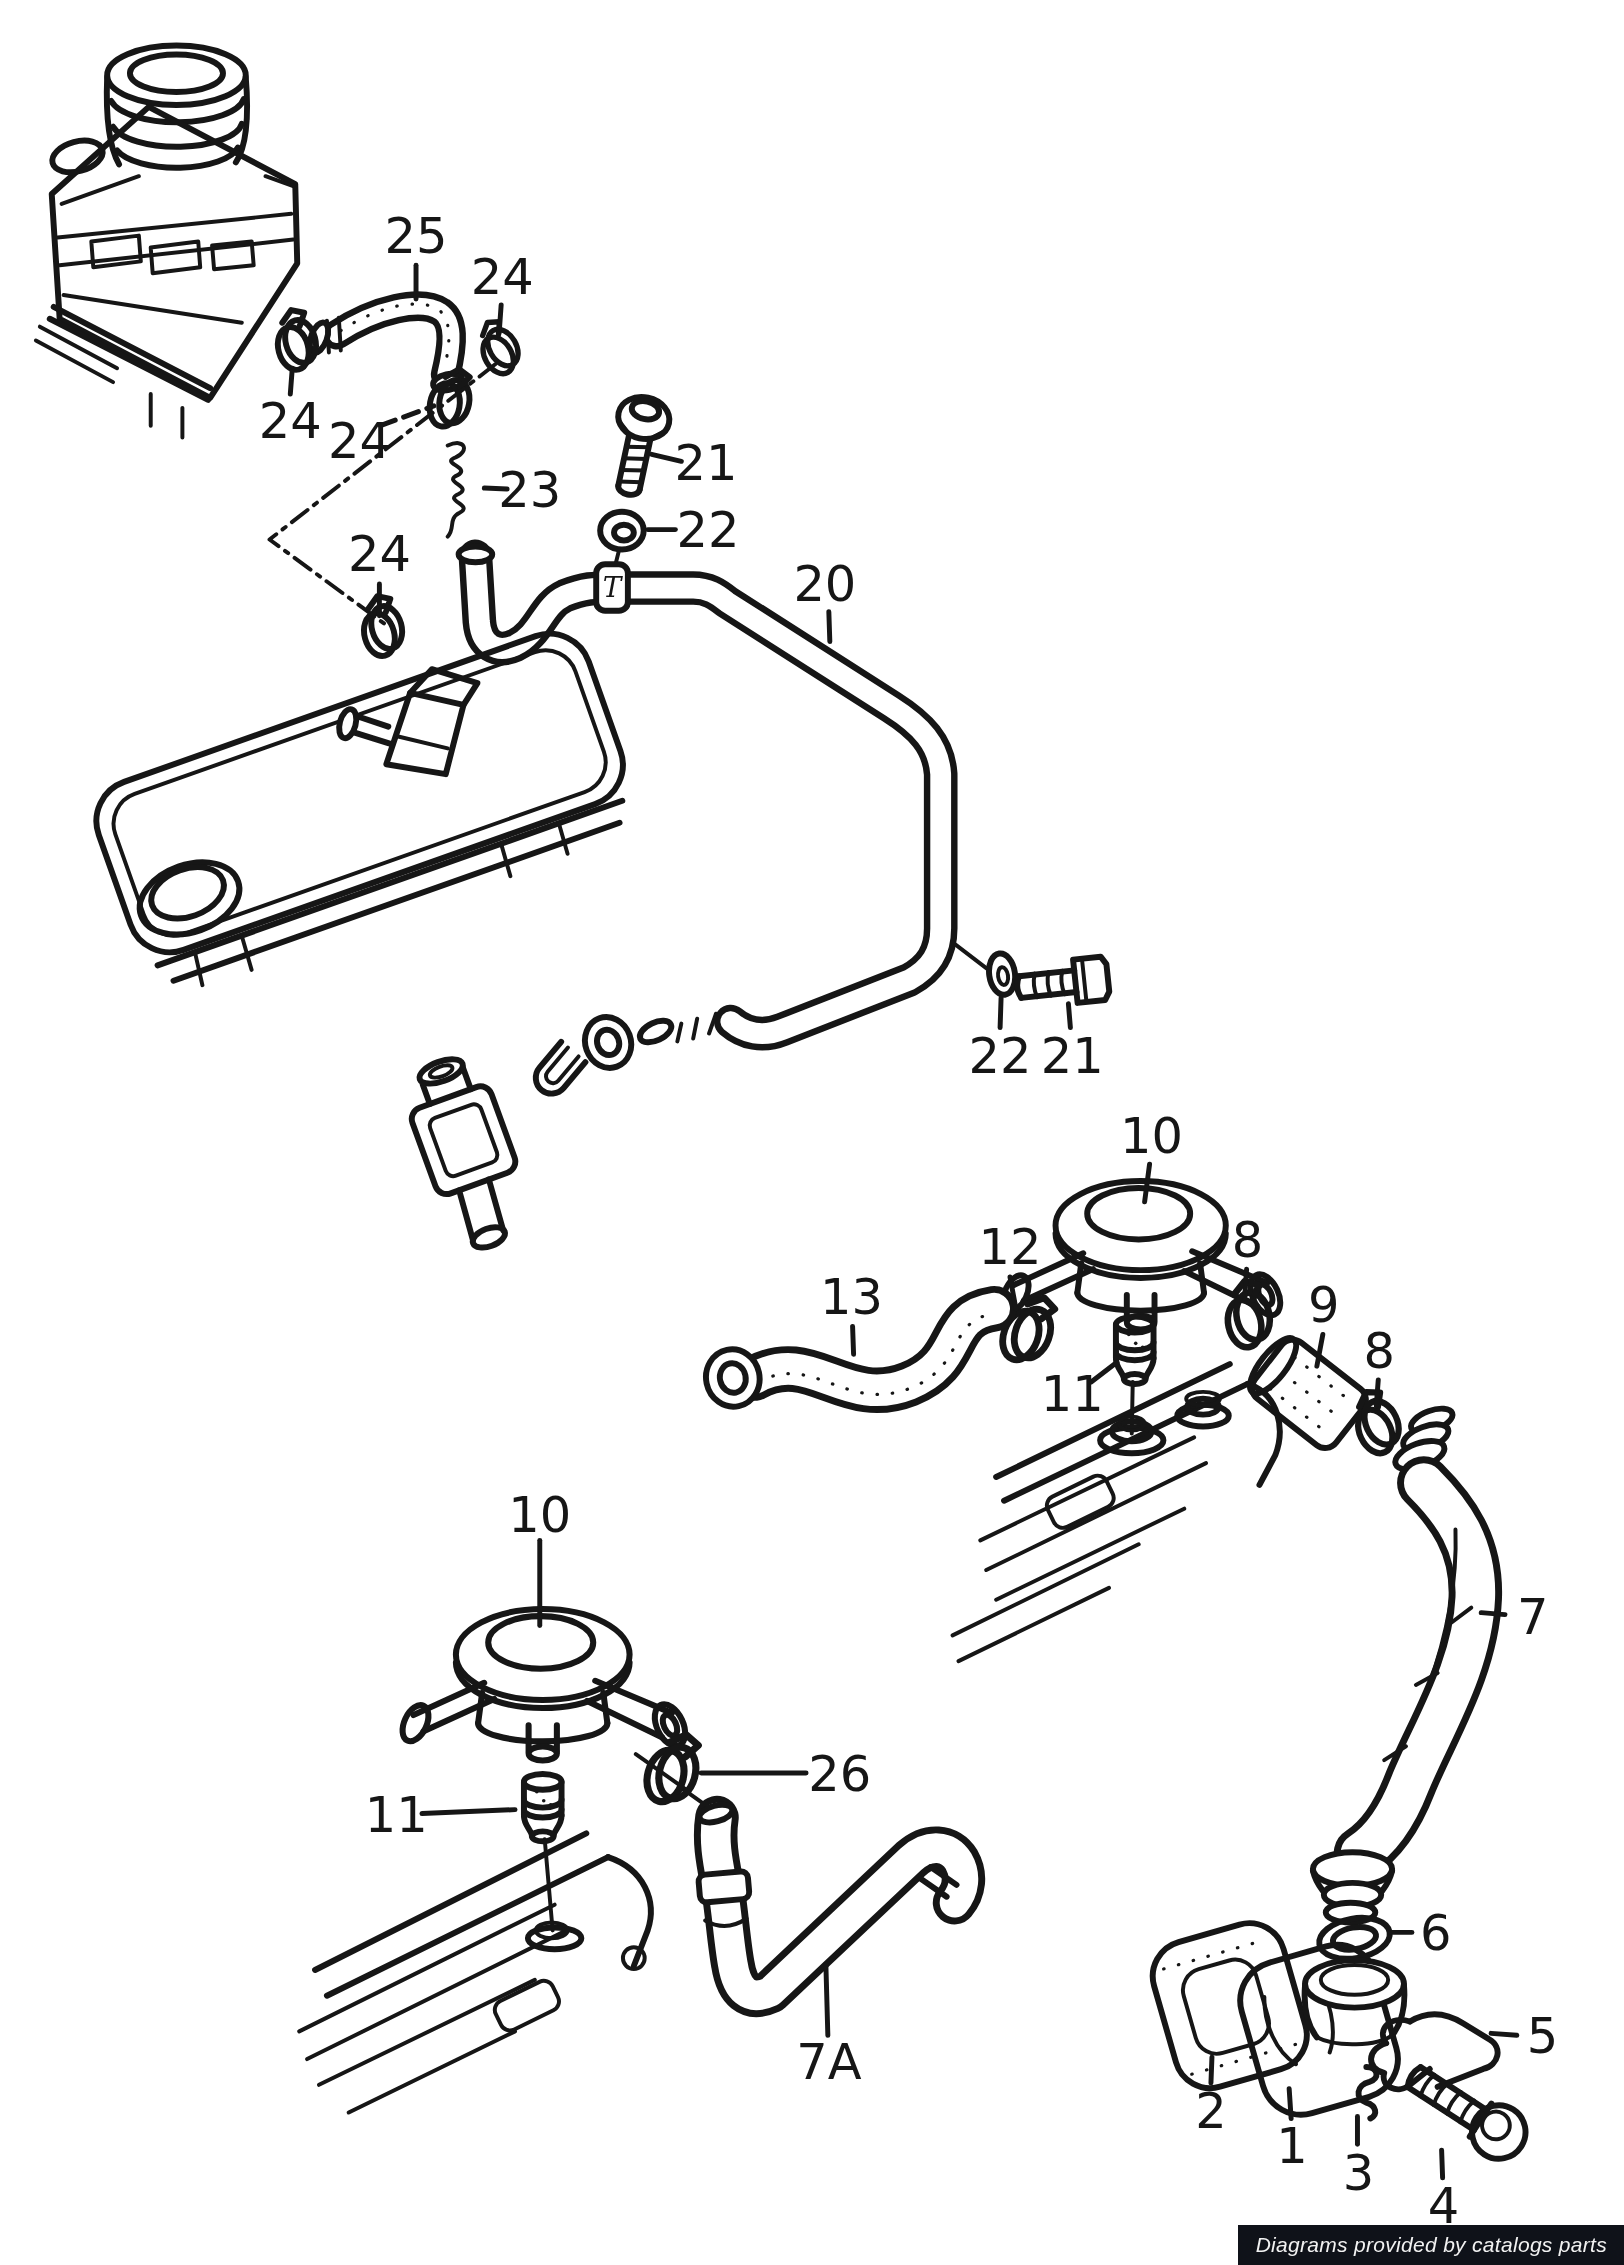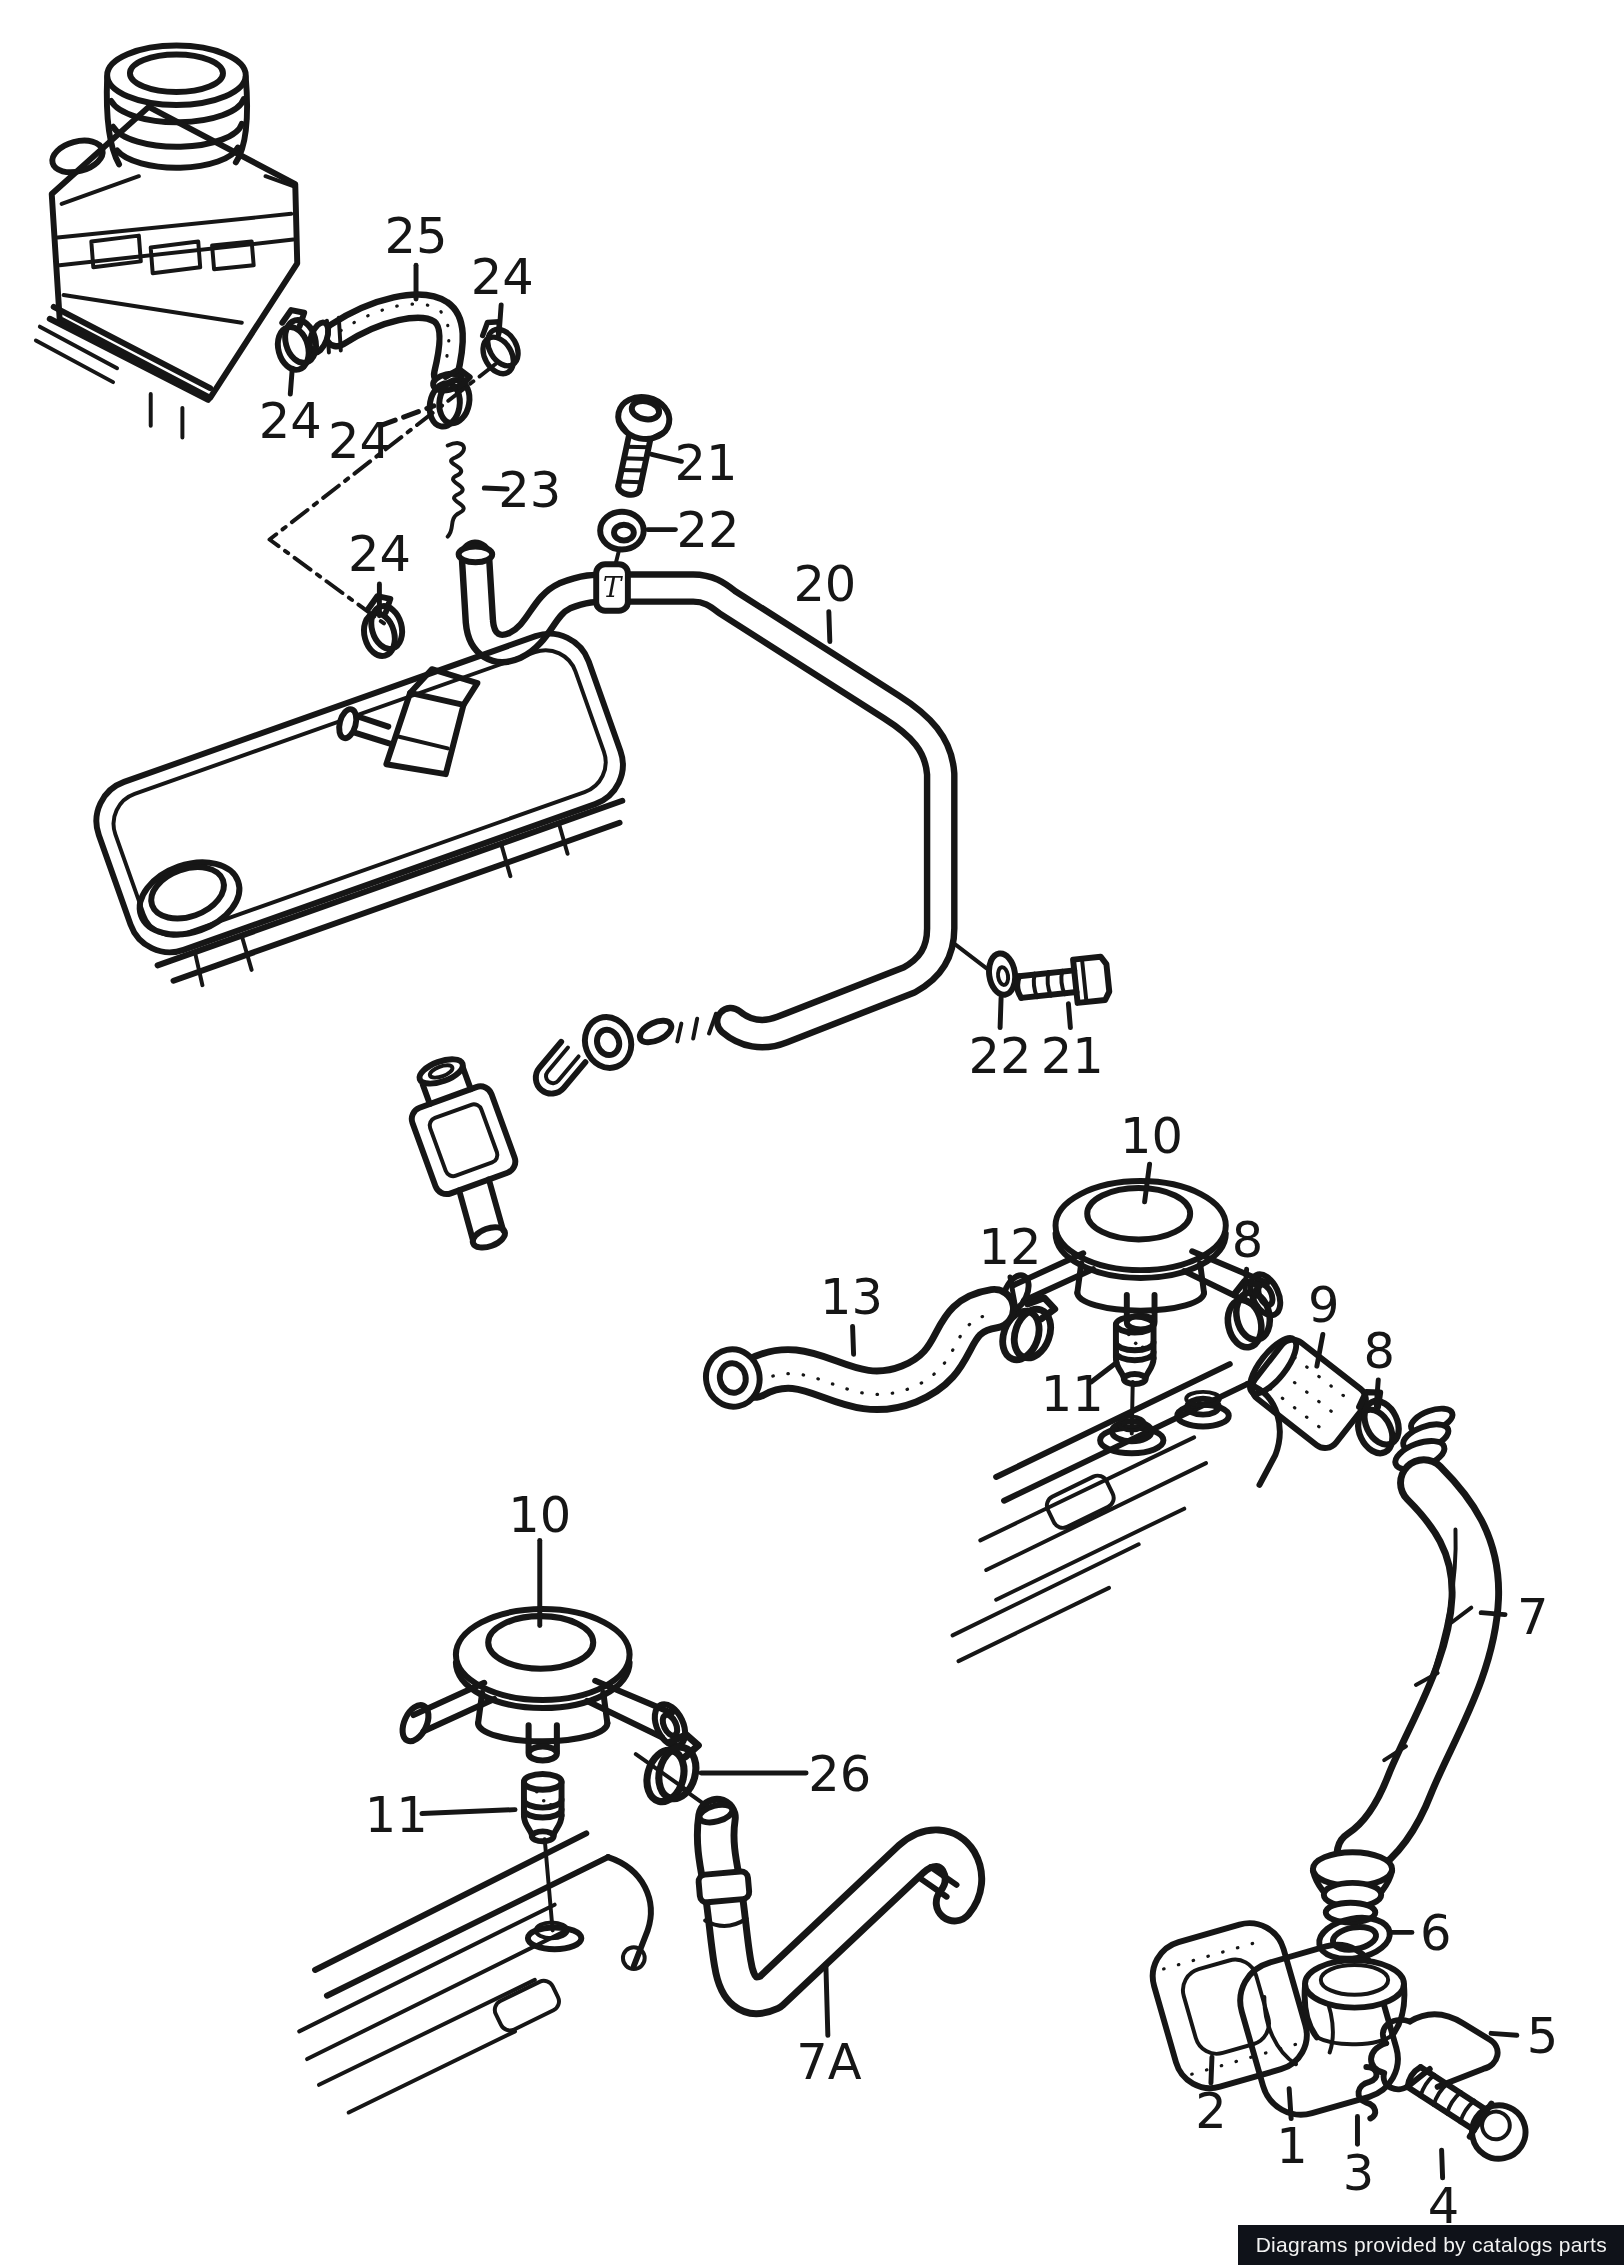--- a/index.html
+++ b/index.html
@@ -8,21 +8,21 @@
   svg{position:absolute;left:0;top:0;}
   svg *{vector-effect:none;}
   .ink{stroke:#161616;fill:none;stroke-width:6;stroke-linecap:round;stroke-linejoin:round;}
   .ink-thin{stroke:#161616;fill:none;stroke-width:4;stroke-linecap:round;stroke-linejoin:round;}
   .tube{stroke:#161616;fill:none;stroke-linecap:round;stroke-linejoin:round;}
   .tube-core{stroke:#ffffff;fill:none;stroke-linecap:round;stroke-linejoin:round;}
   .whitefill{fill:#ffffff;stroke:#161616;stroke-width:6;}
   .dots{stroke:#161616;fill:none;stroke-width:3.2;stroke-linecap:round;stroke-dasharray:0.5 15;}
   .watermark{position:absolute;right:0;bottom:0;height:40px;display:flex;align-items:center;
              justify-content:center;padding:0 18px;box-sizing:border-box;
-             font-family:"Liberation Sans", sans-serif;font-size:21px;letter-spacing:0.3px;}
+             font-family:"Liberation Sans", sans-serif;font-size:21px;letter-spacing:0.3px;font-style:italic;}
 </style>
 </head>
 <body>
 
 <div class="page" style="background: rgb(255, 255, 255);">
 <svg width="1625" height="2265" viewBox="0 0 1641 2288">
 
   <defs>
 
     <g id="clamp">

